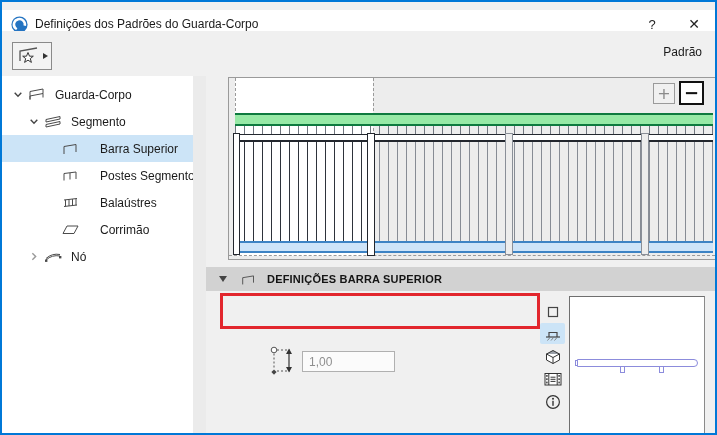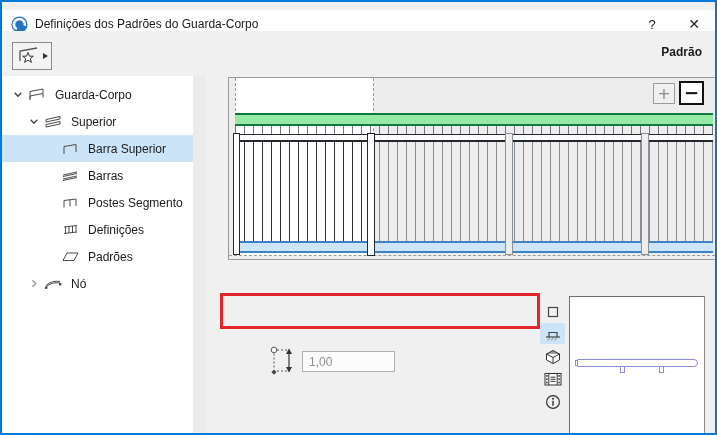--- a/index.html
+++ b/index.html
@@ -14,33 +14,33 @@
     border:2px solid var(--win-border);overflow:hidden;}
   
   .titlebar{position:absolute;left:0;top:8px;right:0;height:23px;background:#fff;}
   .titlebar .logo{position:absolute;left:9px;top:6px;width:17px;height:17px;}
   .titlebar .title{position:absolute;left:33px;top:0;line-height:29px;font-size:12px;color:#1a1a1a;}
   .cap-btn{position:absolute;top:0;width:38px;height:29px;text-align:center;line-height:29px;
     font-size:13px;color:#222;cursor:default;}
   .cap-help{right:44px;}
   .cap-close{right:2px;font-size:14px;}
   
-  .toolbar{position:absolute;left:0;top:29px;right:0;height:49px;background:#f0f0f0;font-weight:bold;}
+  .toolbar{position:absolute;left:0;top:29px;right:0;height:49px;background:#f0f0f0;}
   .fav-btn{position:absolute;left:10px;top:11px;width:40px;height:28px;background:#f3f3f3;
     border:1px solid #8a8a8a;display:flex;align-items:center;justify-content:center;gap:1px;}
   .scheme-label{position:absolute;right:13px;top:14px;font-size:12px;color:#1a1a1a;}
   
   .tree{position:absolute;left:0;top:74px;width:204px;bottom:0;background:#fff;padding-top:5px;}
   .splitter{position:absolute;left:191px;top:74px;width:13px;bottom:0;background:#ebebeb;}
   .trow{display:flex;align-items:center;height:27px;font-size:12px;color:#1a1a1a;white-space:nowrap;}
   .trow .chev{width:14px;height:11px;flex:0 0 14px;margin-right:3px;}
   .trow .ticon{width:20px;height:13px;flex:0 0 20px;margin-right:7px;}
   .trow.lvl0{padding-left:9px;}
   .trow.lvl1{padding-left:25px;}
-  .trow.lvl2{padding-left:59px;}
+  .trow.lvl2{padding-left:59px;gap:12px;}
   .trow.sel{background:var(--selection);}
   
   .main{position:absolute;left:204px;top:74px;right:0;bottom:0;background:#f0f0f0;}
   
   .preview{position:absolute;left:22px;top:1px;width:488px;height:183px;background:#ededed;
     border:1px solid #9a9a9a;overflow:hidden;}
   .cellwhite{position:absolute;left:6px;top:0;width:138px;height:178px;background:#fff;}
   .vdash{position:absolute;top:0;height:178px;width:0;border-left:1px dashed #9a9a9a;}
   .railband{position:absolute;left:6px;right:2px;}
   .band-green{top:35px;height:13px;background:var(--rail-green);
@@ -134,51 +134,45 @@
         </svg>
       <span>Guarda-Corpo</span>
     </div>
     <div class="trow lvl1">
       <svg class="chev" viewBox="0 0 10 10">
           <path d="M2 3.5 L5 6.5 L8 3.5" stroke="#444" stroke-width="1.3" fill="none"></path>
         </svg>
       <svg class="ticon" viewBox="0 0 20 13">
           <path d="M2 4.5 L16 1.5 V4 L2 7 Z M2 9.5 L16 6.5 V9 L2 12 Z" stroke="#4b4b4b" fill="none"></path>
         </svg>
-      <span>Superior</span>
+      <span>Segmento</span>
     </div>
     <div class="trow lvl2 sel">
       <svg class="ticon" viewBox="0 0 20 13">
           <path d="M3 12 V4.5 L15 2.5 V10" stroke="#4b4b4b" fill="none"></path>
         </svg>
       <span>Barra Superior</span>
     </div>
     <div class="trow lvl2">
       <svg class="ticon" viewBox="0 0 20 13">
-          <path d="M2 6 L16 3 M2 7.5 L16 4.5 M2 10 L16 7 M2 11.5 L16 8.5" stroke="#4b4b4b" fill="none"></path>
-        </svg>
-      <span>Barras</span>
+          <path d="M3 11.5 V4.5 L15 3 V10 M9 4 V10.5" stroke="#4b4b4b" fill="none"></path>
+        </svg>
+      <span>Postes Segmento</span>
     </div>
     <div class="trow lvl2">
       <svg class="ticon" viewBox="0 0 20 13">
-          <path d="M3 11.5 V4.5 L15 3 V10 M9 4 V10.5" stroke="#4b4b4b" fill="none"></path>
-        </svg>
-      <span>Postes Segmento</span>
+          <path d="M3 4 L16 2.5 M3 10.5 L16 9 M4.5 3.9 V10.4 M8 3.5 V10 M11.5 3.1 V9.6 M15 2.7 V9.2" stroke="#4b4b4b" fill="none"></path>
+        </svg>
+      <span>Balaústres</span>
     </div>
     <div class="trow lvl2">
       <svg class="ticon" viewBox="0 0 20 13">
-          <path d="M3 4 L16 2.5 M3 10.5 L16 9 M4.5 3.9 V10.4 M8 3.5 V10 M11.5 3.1 V9.6 M15 2.7 V9.2" stroke="#4b4b4b" fill="none"></path>
-        </svg>
-      <span>Definições</span>
-    </div>
-    <div class="trow lvl2">
-      <svg class="ticon" viewBox="0 0 20 13">
           <path d="M2 10.5 L6 3 H17 L13 10.5 Z" stroke="#4b4b4b" fill="none"></path>
         </svg>
-      <span>Padrões</span>
+      <span>Corrimão</span>
     </div>
     <div class="trow lvl1">
       <svg class="chev" viewBox="0 0 10 10">
           <path d="M3.5 2 L6.5 5 L3.5 8" stroke="#9a9a9a" stroke-width="1.3" fill="none"></path>
         </svg>
       <svg class="ticon" viewBox="0 0 20 13">
           <path d="M2 8.5 Q8 3 16 4.5 M2 10 Q8 4.5 16 6" stroke="#4b4b4b" fill="none"></path>
           <rect x="1" y="9.5" width="2.4" height="2.4" fill="#4b4b4b"></rect>
           <rect x="15" y="6" width="2.4" height="2.4" fill="#4b4b4b"></rect>
         </svg>
@@ -202,20 +196,27 @@
       <div class="railband band-blue"></div>
       <div class="hdash"></div>
       <div class="post white" style="left:4px;width:7px"></div>
       <div class="post white" style="left:138px;width:8px;height:123px"></div>
       <div class="post gray" style="left:276px;width:8px"></div>
       <div class="post gray" style="left:412px;width:8px"></div>
       <div class="zoombtn zoom-in">+</div>
       <div class="zoombtn zoom-out">−</div>
     </div>
 
+    <div class="sect">
+      <span class="tri"></span>
+      <svg class="sicon" viewBox="0 0 20 13">
+          <path d="M3 12 V4.5 L15 2.5 V10" stroke="#4b4b4b" fill="none"></path>
+        </svg>
+      <span class="stitle">DEFINIÇÕES BARRA SUPERIOR</span>
+    </div>
 
     <div class="redrect"></div>
 
     <svg class="dimicon" viewBox="0 0 28 33">
       <path d="M9 6 H22 M9 27 H22 M6 9.5 V24" stroke="#555" stroke-width="1" stroke-dasharray="2 2" fill="none"></path>
       <line x1="21" y1="9" x2="21" y2="24" stroke="#333" stroke-width="1.2"></line>
       <path d="M21 4.5 l-3 5.5 h6 z" fill="#333"></path>
       <path d="M21 28.5 l-3 -5.5 h6 z" fill="#333"></path>
       <circle cx="6" cy="6" r="2.8" fill="#fff" stroke="#555"></circle>
       <path d="M6 25.5 l2.6 2.6 -2.6 2.6 -2.6 -2.6 z" fill="#444"></path>

